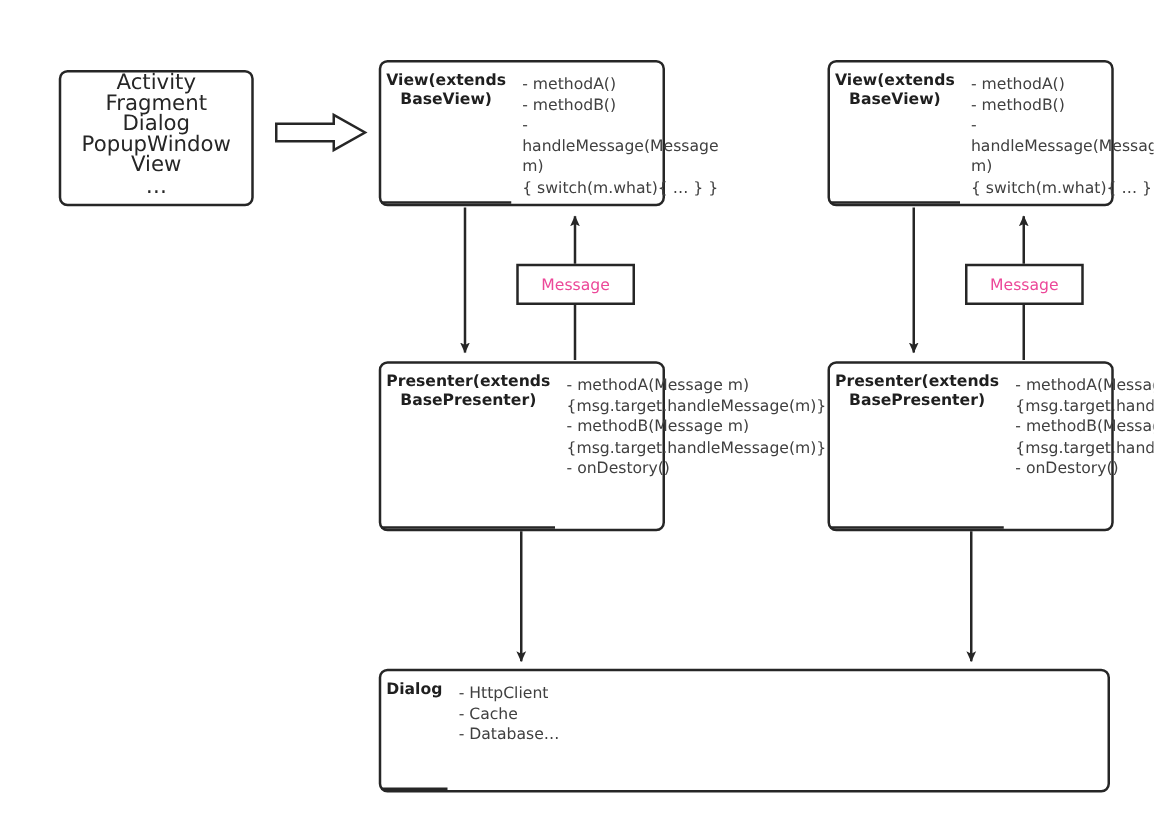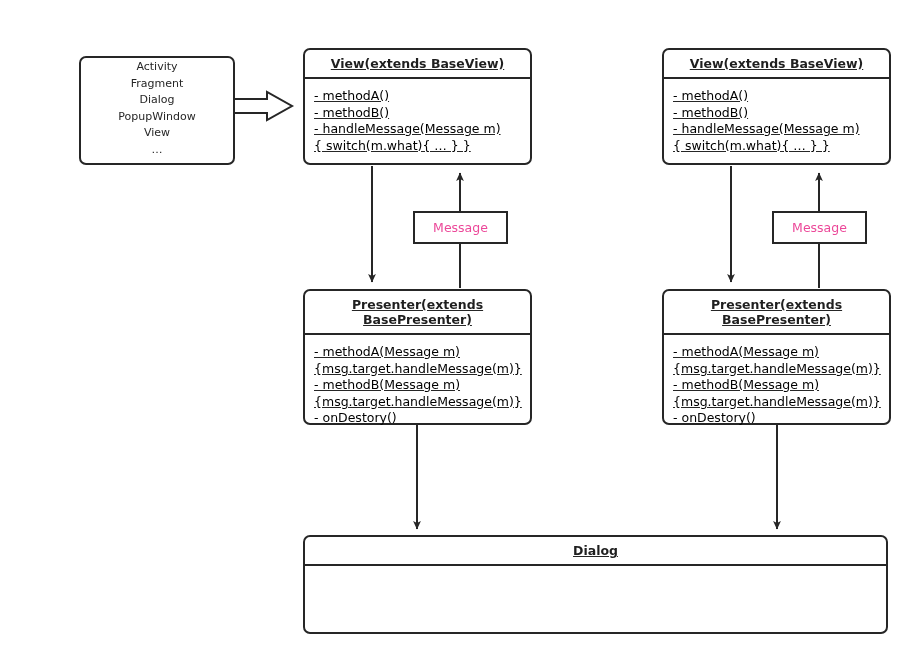--- a/index.html
+++ b/index.html
@@ -32,53 +32,51 @@
     box-sizing: border-box;
     background: #ffffff;
     border: 2px solid #262626;
   }
   .node.rounded {
     border-radius: 7px;
   }
   
   .uml {
     display: flex;
-    flex-direction: column;
-    text-decoration: underline;
+    flex-direction: row;
   }
   .uml-title {
     font-weight: bold;
     font-size: 12.5px;
     line-height: 15px;
     text-align: center;
     padding: 6px 4px 6px 4px;
     border-bottom: 2px solid #262626;
     color: #1f1f1f;
     white-space: pre-line;
   }
   .uml-body {
     flex: 1;
     padding: 9px 0 6px 9px;
     font-size: 12.5px;
     line-height: 16.5px;
     white-space: pre-line;
-    color: #000000;
+    color: #404040;
     text-align: left;
   }
   
   .plainbox {
     display: flex;
-    align-items: center;
+    align-items: flex-start;
     justify-content: center;
     text-align: center;
-    font-size: 11px;
+    font-size: 17px;
     line-height: 16.5px;
     white-space: pre-line;
     color: #262626;
-    margin-left: 32px;
   }
   .msgbox {
     display: flex;
     align-items: center;
     justify-content: center;
     font-size: 12.5px;
     color: #ec4899;
     background: #ffffff;
     z-index: 5;
   }
@@ -163,15 +161,18 @@
 BasePresenter)</div>
     <div class="uml-body">- methodA(Message m)
 {msg.target.handleMessage(m)}
 - methodB(Message m)
 {msg.target.handleMessage(m)}
 - onDestory()</div>
   </div>
 
   <div class="node rounded uml" style="left:303px; top:535px; width:585px; height:99px;">
     <div class="uml-title">Dialog</div>
+    <div class="uml-body">- HttpClient
+- Cache
+- Database…</div>
   </div>
 
 </div>
 
 </body></html>

